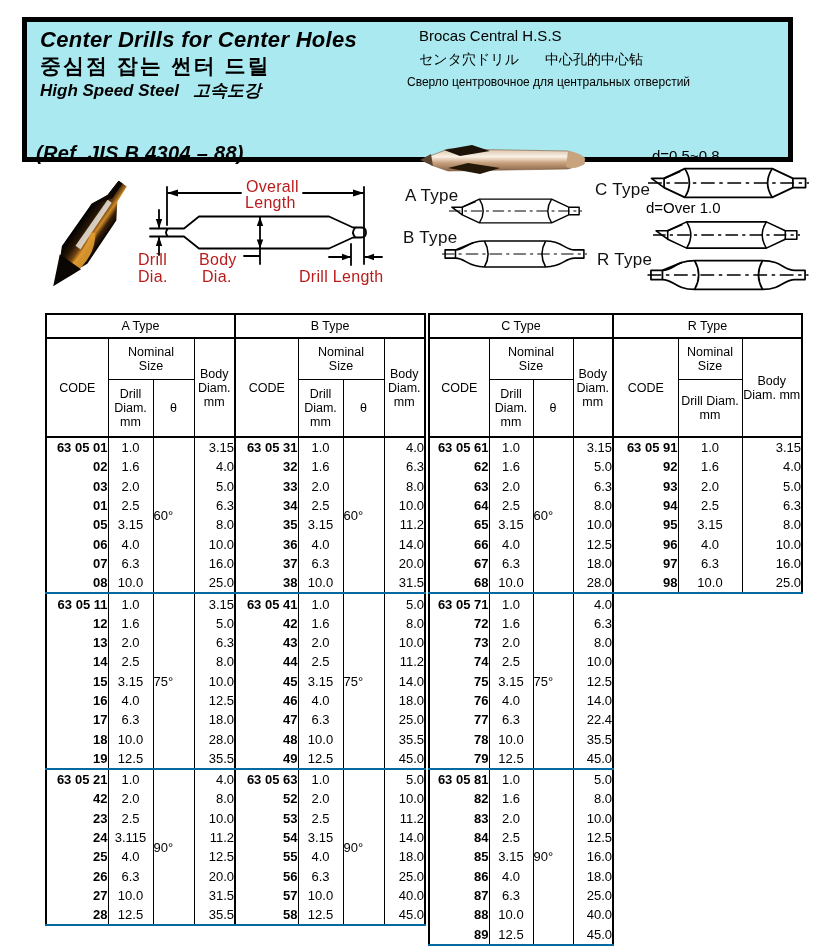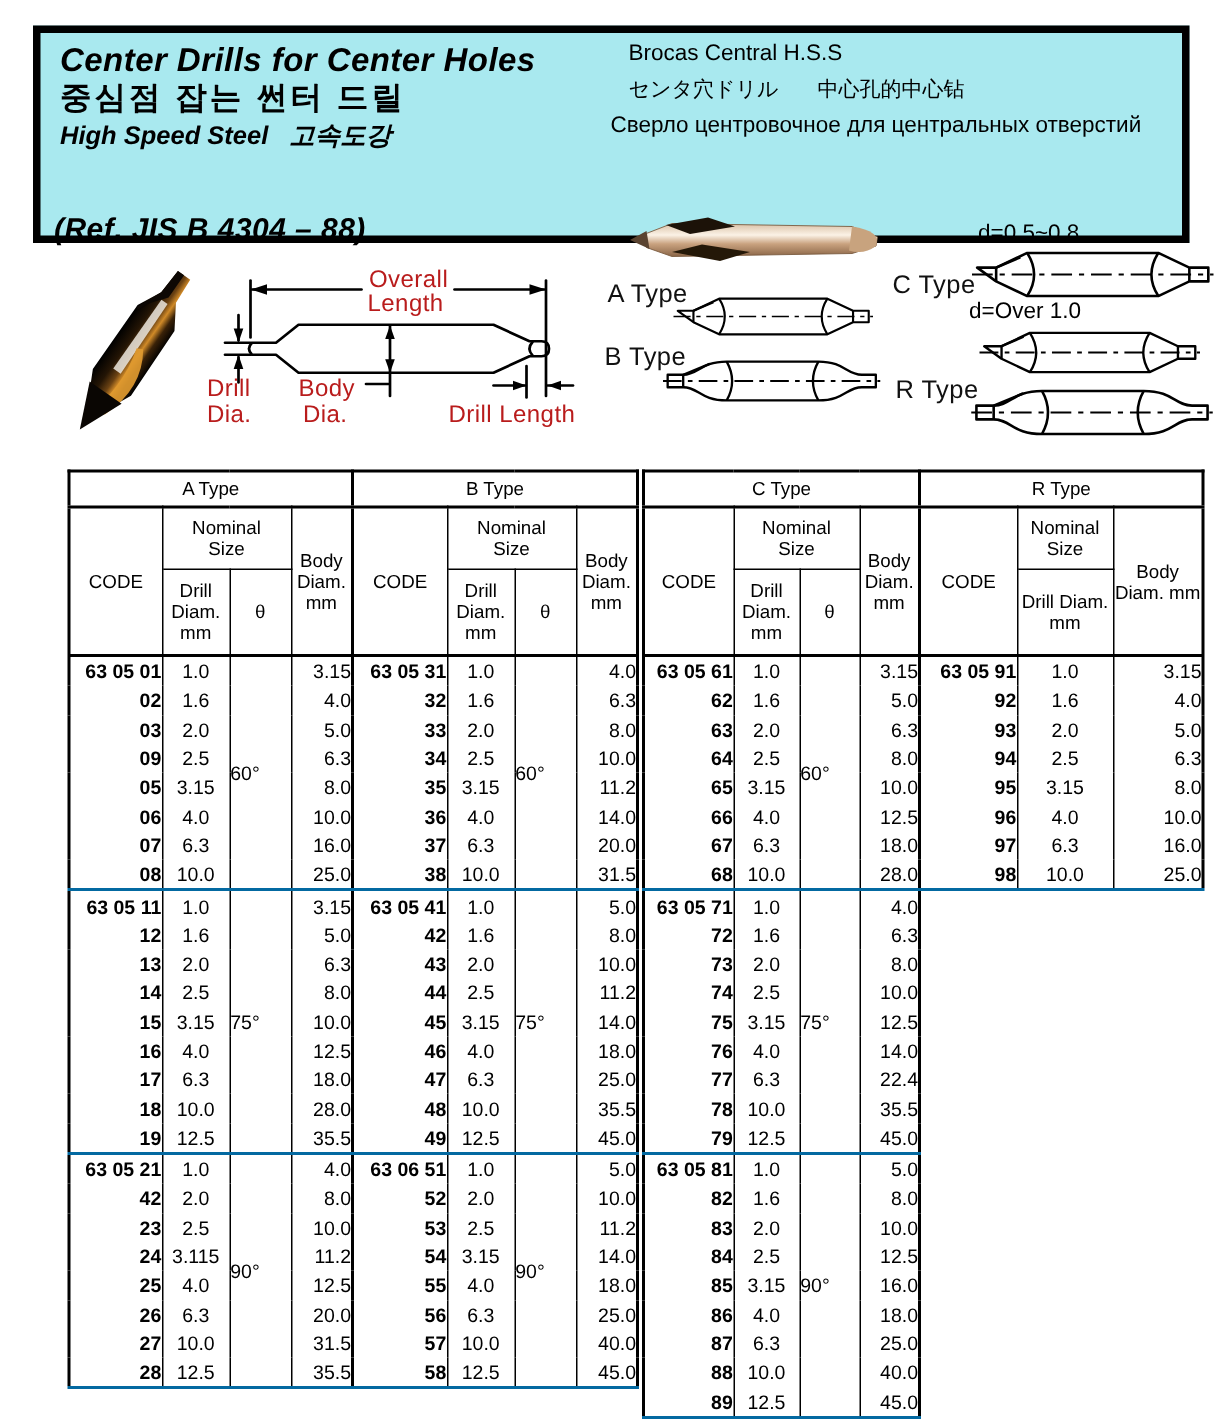--- a/index.html
+++ b/index.html
@@ -17,21 +17,21 @@
   }
   .hb-left{position:absolute;left:13px;top:5px;line-height:1.18;}
   .title-en{font-size:22px;font-weight:bold;font-style:italic;letter-spacing:.3px;}
   .title-ko{font-size:21px;font-weight:bold;margin-top:1px;letter-spacing:2px;}
   .subtitle-row{font-size:17px;font-weight:bold;font-style:italic;margin-top:2px;}
   .subtitle-row .gap{display:inline-block;width:14px;}
   .hb-right{position:absolute;left:392px;top:6px;font-size:14px;line-height:1.0;}
   .hb-right .r1{font-size:15px;margin-bottom:9px;}
   .hb-right .r2{margin-bottom:10px;}
   .hb-right .r2 .gap{display:inline-block;width:26px;}
-  .hb-right .r3,.hb-right .r4{font-size:15px;margin-left:-12px;margin-bottom:5px;}
+  .hb-right .r3,.hb-right .r4{font-size:12px;margin-left:-12px;margin-bottom:5px;}
 
   .ref-line{position:absolute;left:36px;top:142px;font-size:20px;font-weight:bold;font-style:italic;letter-spacing:.3px;}
 
   
   .figure-area{position:absolute;left:0;top:140px;width:817px;height:175px;}
   .fig-label{position:absolute;font-size:17px;color:#111;letter-spacing:.3px;white-space:nowrap;}
   .dim-label{position:absolute;font-size:16px;color:#b91c1c;letter-spacing:.3px;white-space:nowrap;}
   .d-label{position:absolute;font-size:15px;font-weight:normal;white-space:nowrap;text-align:center;}
 
   
@@ -241,21 +241,21 @@
             <td class="code-cell c-code">02</td>
             <td class="drill-cell c-drill">1.6</td>
             <td class="body-cell">4.0</td>
           </tr>
           <tr>
             <td class="code-cell c-code">03</td>
             <td class="drill-cell c-drill">2.0</td>
             <td class="body-cell">5.0</td>
           </tr>
           <tr>
-            <td class="code-cell c-code">09</td>
+            <td class="code-cell c-code">01</td>
             <td class="drill-cell c-drill">2.5</td>
             <td class="body-cell">6.3</td>
           </tr>
           <tr>
             <td class="code-cell c-code">05</td>
             <td class="drill-cell c-drill">3.15</td>
             <td class="body-cell">8.0</td>
           </tr>
           <tr>
             <td class="code-cell c-code">06</td>
@@ -474,21 +474,21 @@
             <td class="body-cell">35.5</td>
           </tr>
           <tr>
             <td class="code-cell c-code">49</td>
             <td class="drill-cell c-drill">12.5</td>
             <td class="body-cell">45.0</td>
           </tr>
         </tbody>
         <tbody>
           <tr>
-            <td class="code-cell c-code">63 06 51</td>
+            <td class="code-cell c-code">63 05 63</td>
             <td class="drill-cell c-drill">1.0</td>
             <td class="theta-cell c-theta" rowspan="8">90°</td>
             <td class="body-cell">5.0</td>
           </tr>
           <tr>
             <td class="code-cell c-code">52</td>
             <td class="drill-cell c-drill">2.0</td>
             <td class="body-cell">10.0</td>
           </tr>
           <tr>

